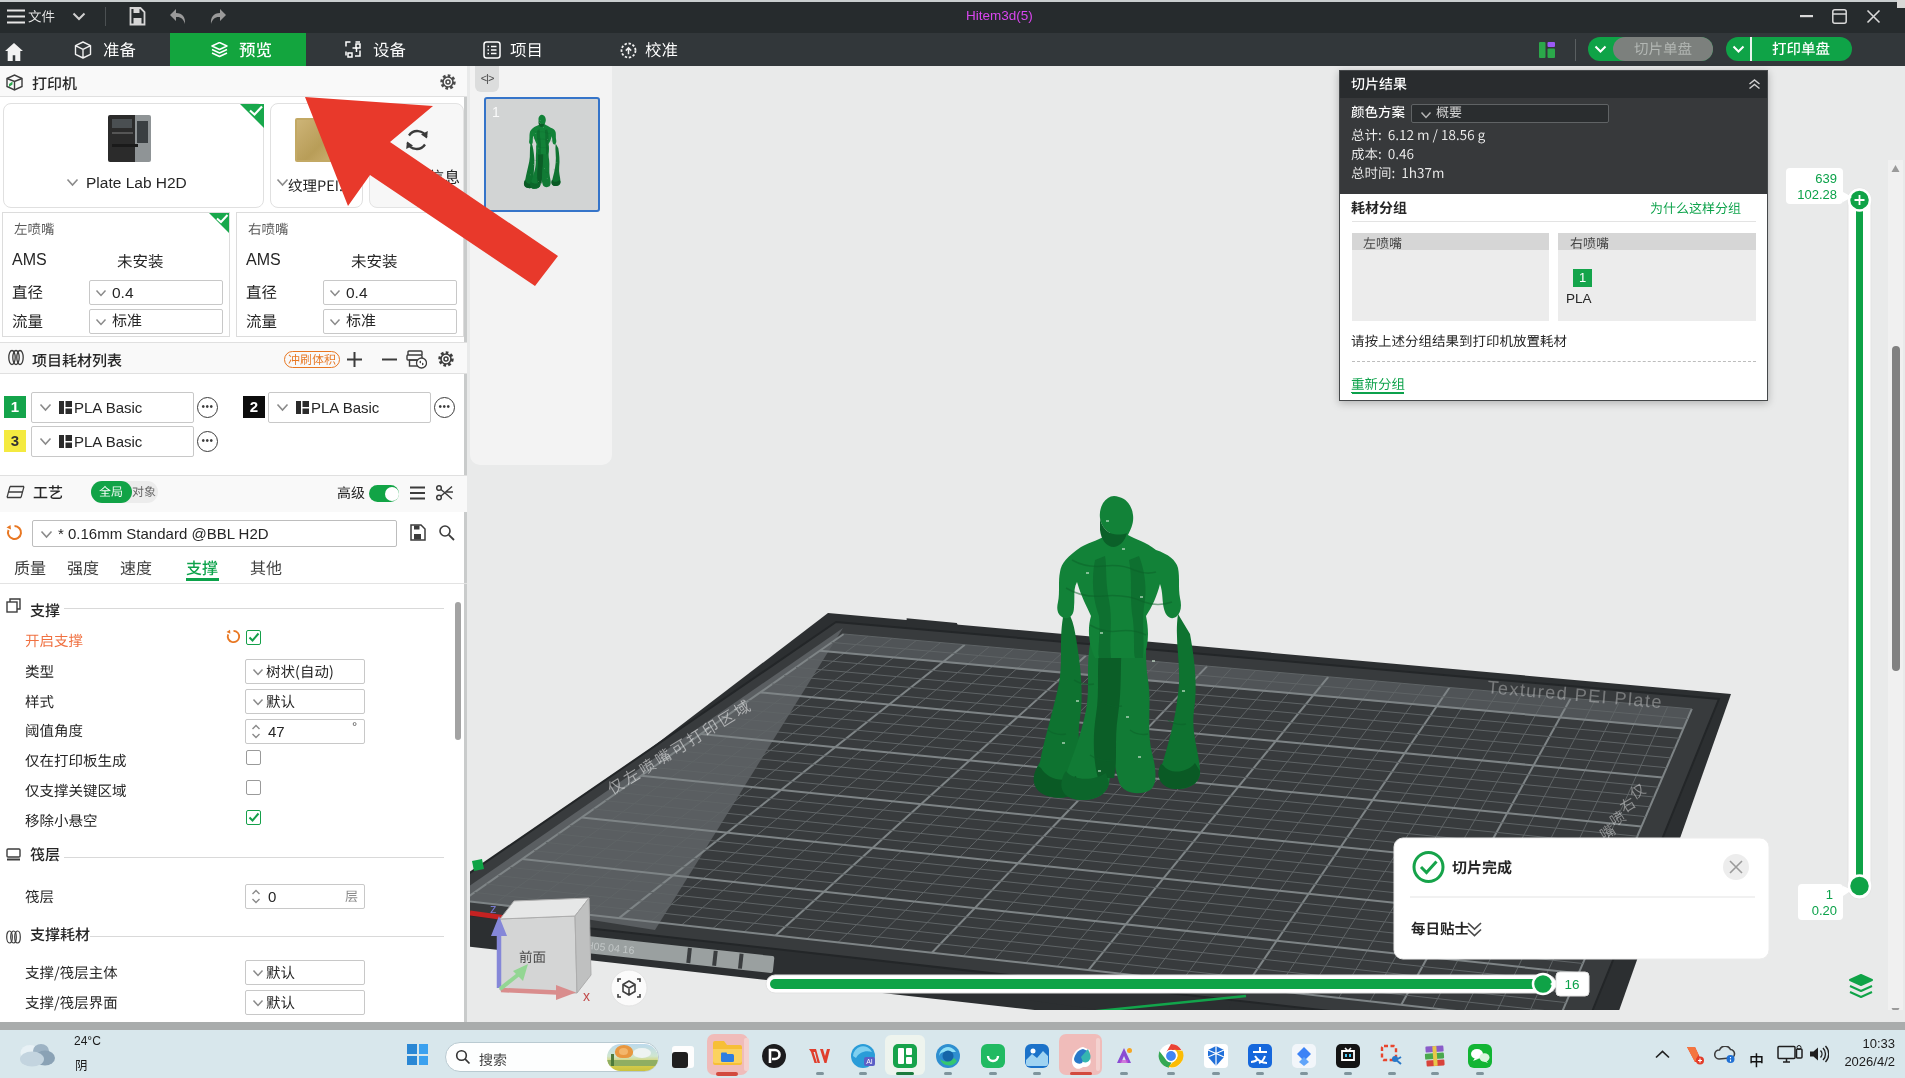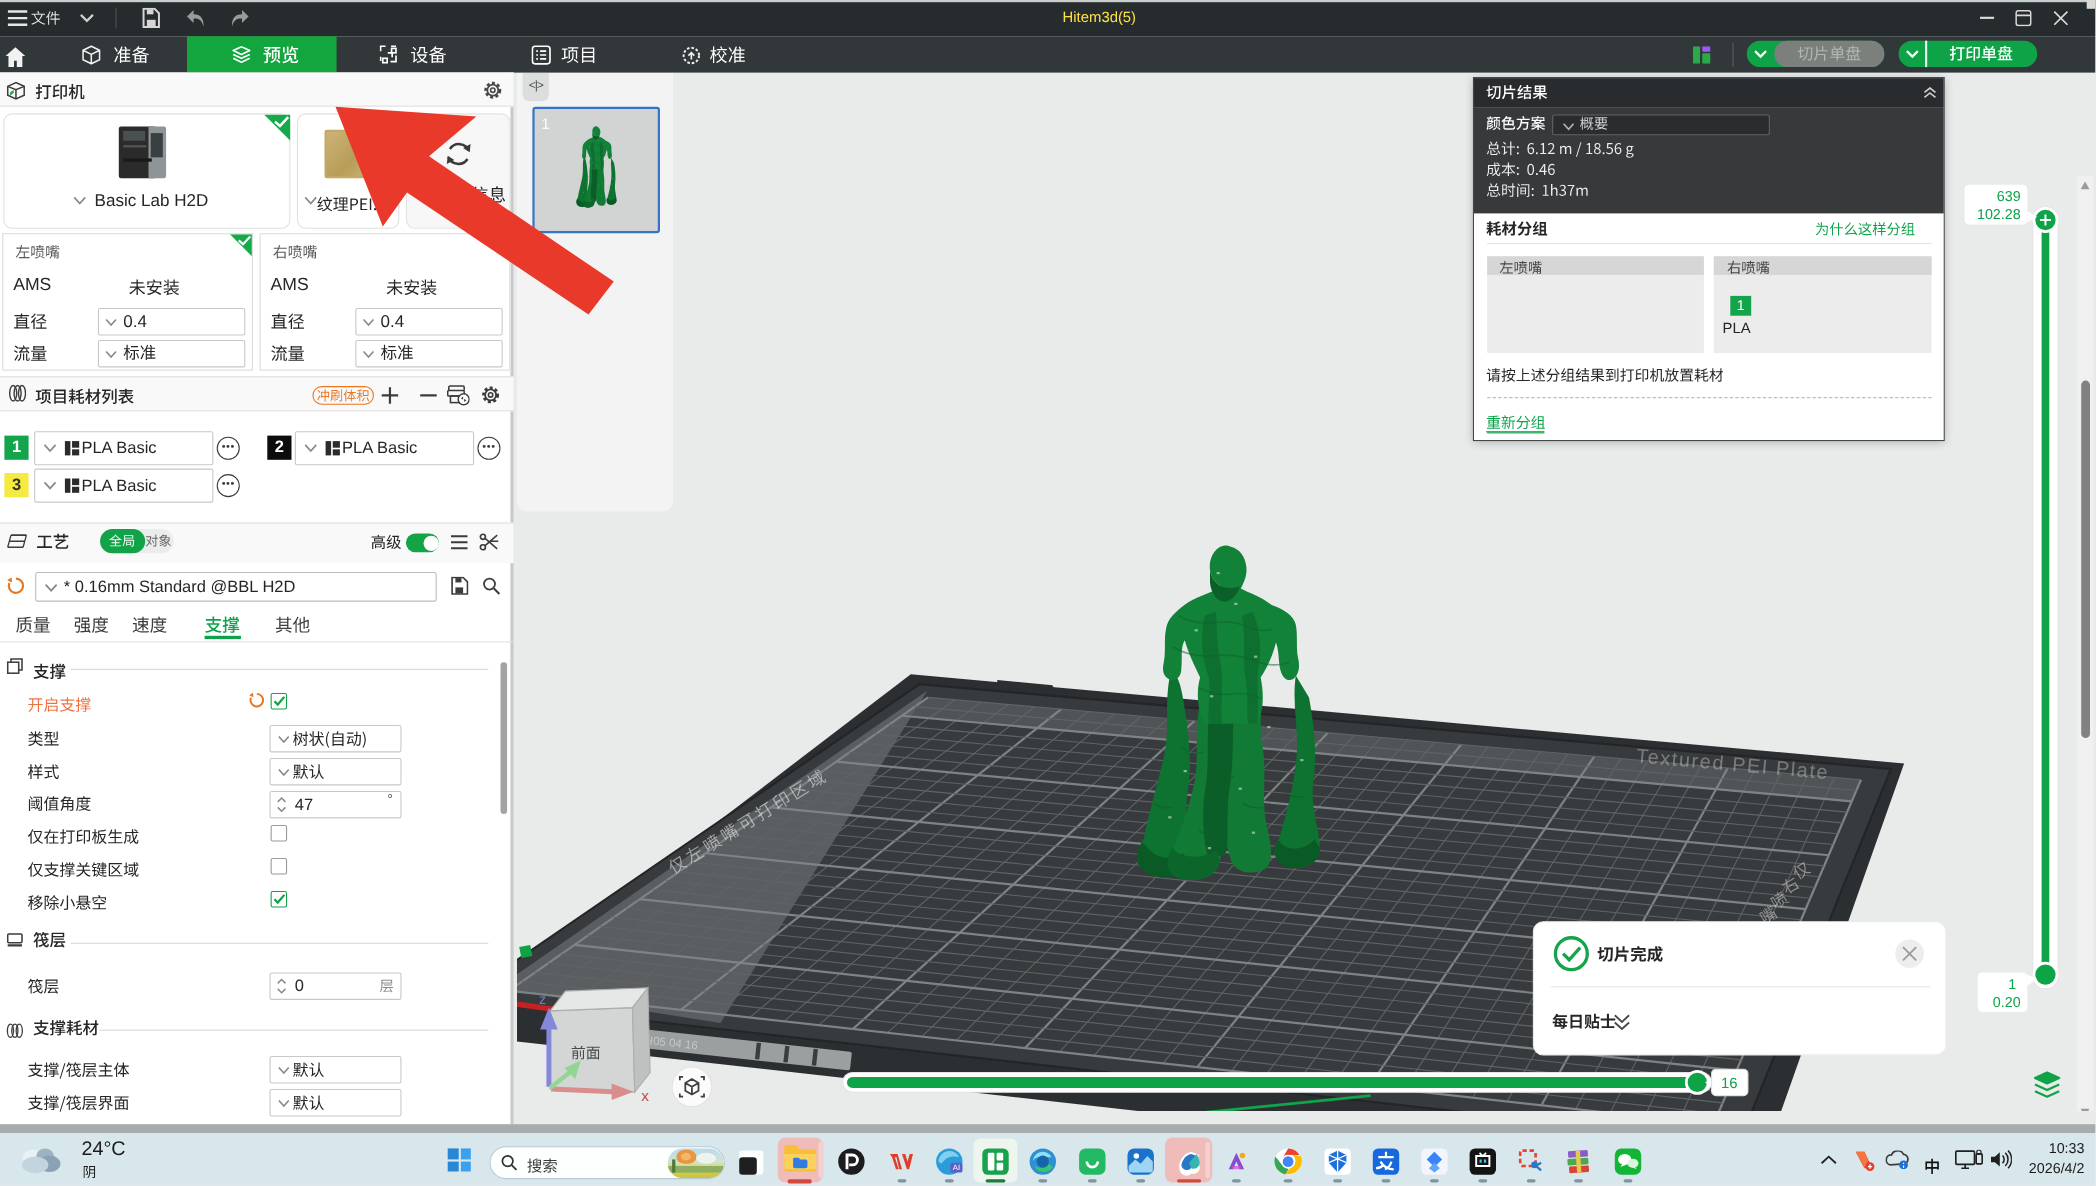--- a/index.html
+++ b/index.html
@@ -39,21 +39,21 @@
       <path d="M2.5 1h10l4 4v12.5h-14z" fill="none" stroke="#d6d6d6" stroke-width="1.8"></path>
       <rect x="5.5" y="11" width="8" height="6" fill="#d6d6d6"></rect>
       <rect x="5.5" y="1.5" width="6" height="4.5" fill="#d6d6d6"></rect>
     </svg>
   <svg class="abs" style="left:168px;top:8px" width="19" height="17" viewBox="0 0 19 17">
       <path d="M8 1 2 7l6 6v-4c4.5-.5 7.5 1.5 9 7 .5-7-2.5-11-9-11z" fill="#9a9a9a"></path>
     </svg>
   <svg class="abs" style="left:209px;top:8px" width="19" height="17" viewBox="0 0 19 17">
       <path d="M11 1l6 6-6 6v-4c-4.5-.5-7.5 1.5-9 7-.5-7 2.5-11 9-11z" fill="#9a9a9a"></path>
     </svg>
-  <div class="abs" style="left:966px;top:8px;color:#fde047;font-size:13.5px">Hitem3d(5)</div>
+  <div class="abs" style="left:966px;top:8px;color:#d946ef;font-size:13.5px">Hitem3d(5)</div>
   <svg class="abs" style="left:1800px;top:15px" width="13" height="3" viewBox="0 0 13 3">
       <rect width="13" height="2.2" fill="#d9d9d9"></rect>
     </svg>
   <svg class="abs" style="left:1832px;top:9px" width="15" height="15" viewBox="0 0 15 15">
       <rect x="0.8" y="0.8" width="13.4" height="13.4" rx="2" fill="none" stroke="#d9d9d9" stroke-width="1.5"></rect>
       <path d="M1 5h13" stroke="#d9d9d9" stroke-width="1.5"></path>
     </svg>
   <svg class="abs" style="left:1866px;top:9px" width="15" height="15" viewBox="0 0 15 15">
       <path d="M1.5 1.5l12 12M13.5 1.5l-12 12" stroke="#d9d9d9" stroke-width="1.6"></path>
     </svg>
@@ -365,21 +365,21 @@
     </svg>
 <div class="abs" style="left:108px;top:49px;width:34px;height:47px;background:#2b2b2b;border-radius:2px"></div>
 <div class="abs" style="left:135px;top:49px;width:16px;height:47px;background:#8f9496;border-radius:0 2px 2px 0"></div>
 <div class="abs" style="left:112px;top:53px;width:20px;height:9px;background:#4a4f52"></div>
 <div class="abs" style="left:137px;top:55px;width:11px;height:22px;background:#3a3f42"></div>
 <div class="abs" style="left:112px;top:66px;width:21px;height:2px;background:#555"></div>
 <div class="abs" style="left:112px;top:78px;width:26px;height:3px;background:#1a1a1a"></div>
 <svg class="abs" style="left:66px;top:112px" width="13" height="9" viewBox="0 0 13 9">
       <path d="M1.5 1.5 6.5 7 11.5 1.5" stroke="#8a8a8a" stroke-width="1.6" fill="none"></path>
     </svg>
-<div class="abs" style="left:86px;top:108px;font-size:15.5px;color:#262626">Basic Lab H2D</div>
+<div class="abs" style="left:86px;top:108px;font-size:15.5px;color:#262626">Plate Lab H2D</div>
 <div class="abs" style="left:270px;top:37px;width:93px;height:105px;border:1px solid #e0e0e0;border-radius:8px;background:#fff"></div>
 <div class="abs" style="left:295px;top:52px;width:44px;height:44px;background:#c3a964;border-radius:2px"></div>
 <div class="abs" style="left:297px;top:54px;width:40px;height:40px;background:linear-gradient(135deg,#cdb477 0%,#b89d58 60%,#ccb172 100%)"></div>
 <svg class="abs" style="left:276px;top:112px" width="13" height="9" viewBox="0 0 13 9">
       <path d="M1.5 1.5 6.5 7 11.5 1.5" stroke="#8a8a8a" stroke-width="1.6" fill="none"></path>
     </svg>
 <div class="abs" style="left:369px;top:37px;width:95px;height:105px;border:1px solid #e3e3e3;border-radius:8px;background:#f7f7f7"></div>
 <svg class="abs" style="left:402px;top:59px" width="30" height="30" viewBox="0 0 30 30">
       <g fill="none" stroke="#3a3a3a" stroke-width="2.3">
         <path d="M7 10.5A10 10 0 0 1 24.5 12"></path>
@@ -611,21 +611,21 @@
 <div class="abs" style="left:12px;top:322px;width:52px;height:1px;background:#0ba04d"></div>
 </div>
 <div class="abs" id="bottomedge"></div>
 <div class="abs" id="taskbar">
     <svg class="abs" style="left:16px;top:8px" width="42" height="32" viewBox="0 0 42 32">
       <ellipse cx="14" cy="15" rx="9.5" ry="8" fill="#e8f1f5"></ellipse>
       <ellipse cx="25" cy="13" rx="8" ry="7" fill="#9db3c4"></ellipse>
       <ellipse cx="29" cy="20" rx="10" ry="7.5" fill="#8aa2b5"></ellipse>
       <ellipse cx="16" cy="21" rx="12" ry="7.5" fill="#c3d4df"></ellipse>
     </svg>
-<div class="abs" style="left:74px;top:4px;font-size:18px;color:#1b1b1b">24°C</div>
+<div class="abs" style="left:74px;top:4px;font-size:12px;color:#1b1b1b">24°C</div>
 <div class="abs" style="left:407px;top:14px;width:9.5px;height:9.5px;background:#2a87d4"></div>
 <div class="abs" style="left:418.5px;top:14px;width:9.5px;height:9.5px;background:#3ba1ef"></div>
 <div class="abs" style="left:407px;top:25.5px;width:9.5px;height:9.5px;background:#2a87d4"></div>
 <div class="abs" style="left:418.5px;top:25.5px;width:9.5px;height:9.5px;background:#3ba1ef"></div>
 <div class="abs" style="left:445px;top:12px;width:214px;height:30px;background:#fdfefe;border:1px solid #b9cad1;border-radius:15px"></div>
 <svg class="abs" style="left:455px;top:19px" width="16" height="16" viewBox="0 0 16 16">
       <circle cx="6.5" cy="6.5" r="4.8" fill="none" stroke="#333" stroke-width="1.6"></circle>
       <path d="M10.2 10.2 14.5 14.5" stroke="#333" stroke-width="1.7"></path>
     </svg>
 <div class="abs" style="left:607px;top:13.5px;width:51px;height:27px;border-radius:14px;overflow:hidden;background:linear-gradient(180deg,#bcd9ec 0%,#cfe6d0 45%,#d8cf52 70%,#c9c23e 100%)">

